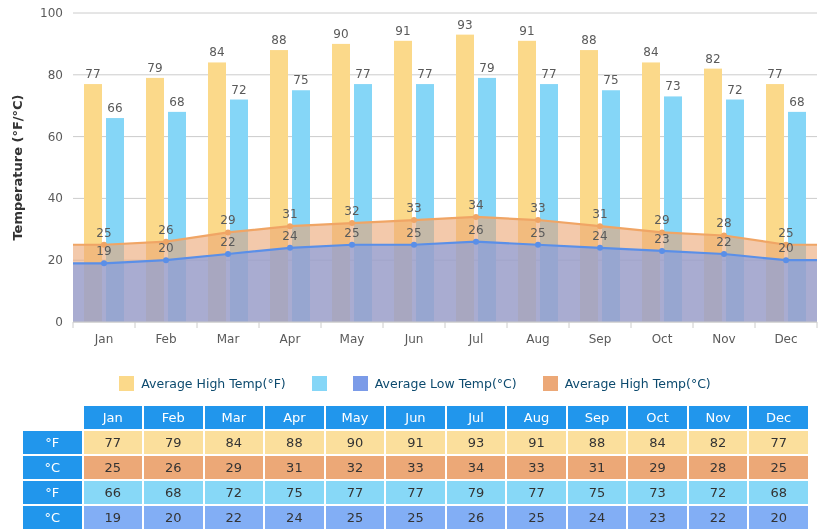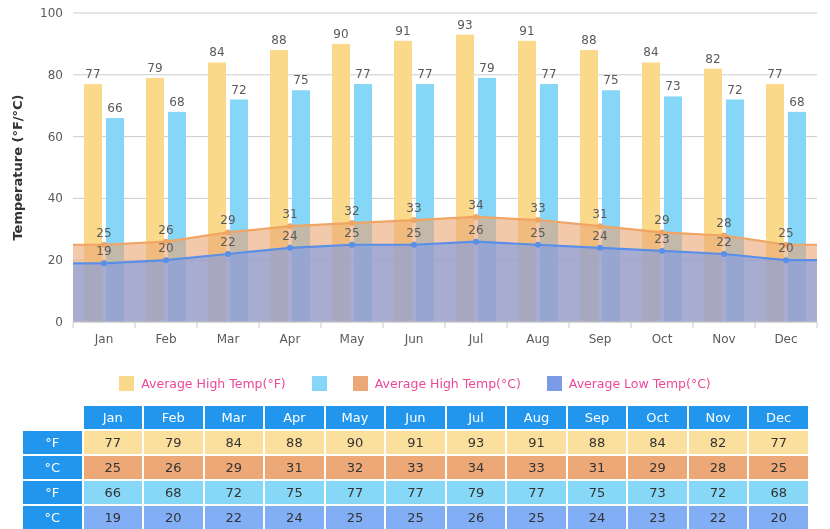--- a/index.html
+++ b/index.html
@@ -66,21 +66,21 @@
     align-items: center;
     gap: 7px;
   }
   .legend-swatch {
     width: 15px;
     height: 15px;
     flex: 0 0 auto;
   }
   .legend-text {
     font-size: 12.5px;
-    color: #ec4899;
+    color: #0c4a6e;
     white-space: nowrap;
   }
 
   
   #data-table {
     position: absolute;
     left: 21px;
     top: 404px;
     width: 789px;
     border-collapse: separate;
@@ -278,26 +278,26 @@
 
 <div id="legend">
   <div class="legend-item">
     <span class="legend-swatch" style="background:#fbd98a"></span>
     <span class="legend-text">Average High Temp(°F)</span>
   </div>
   <div class="legend-item">
     <span class="legend-swatch" style="background:#85d6f7"></span>
   </div>
   <div class="legend-item">
+    <span class="legend-swatch" style="background:#7b9be8"></span>
+    <span class="legend-text">Average Low Temp(°C)</span>
+  </div>
+  <div class="legend-item">
     <span class="legend-swatch" style="background:#eca877"></span>
     <span class="legend-text">Average High Temp(°C)</span>
-  </div>
-  <div class="legend-item">
-    <span class="legend-swatch" style="background:#7b9be8"></span>
-    <span class="legend-text">Average Low Temp(°C)</span>
   </div>
 </div>
 
 <table id="data-table">
   <thead>
     <tr>
       <th class="corner-cell"></th>
     <th class="hdr col-head">Jan</th>
         <th class="hdr col-head">Feb</th>
         <th class="hdr col-head">Mar</th>

